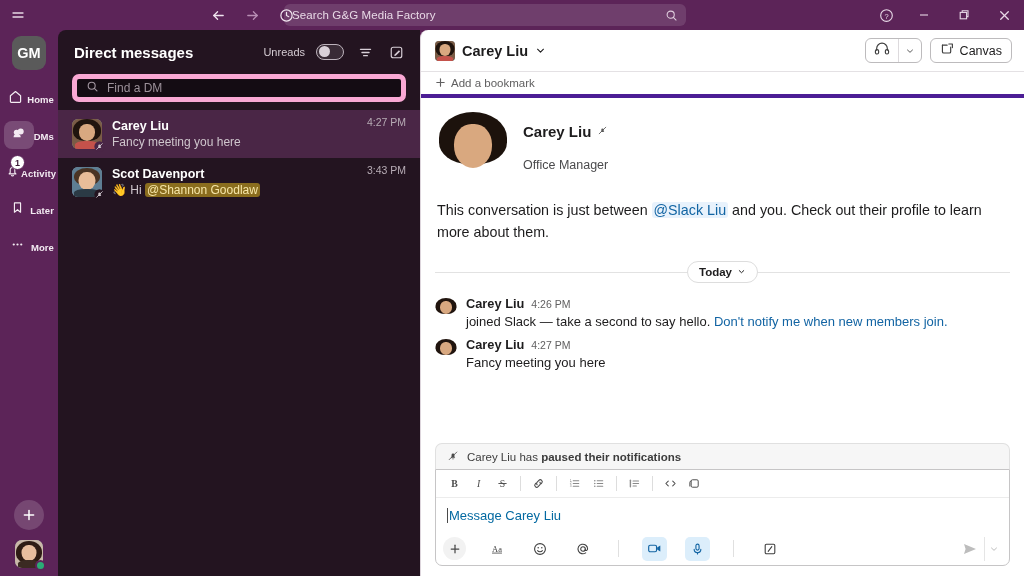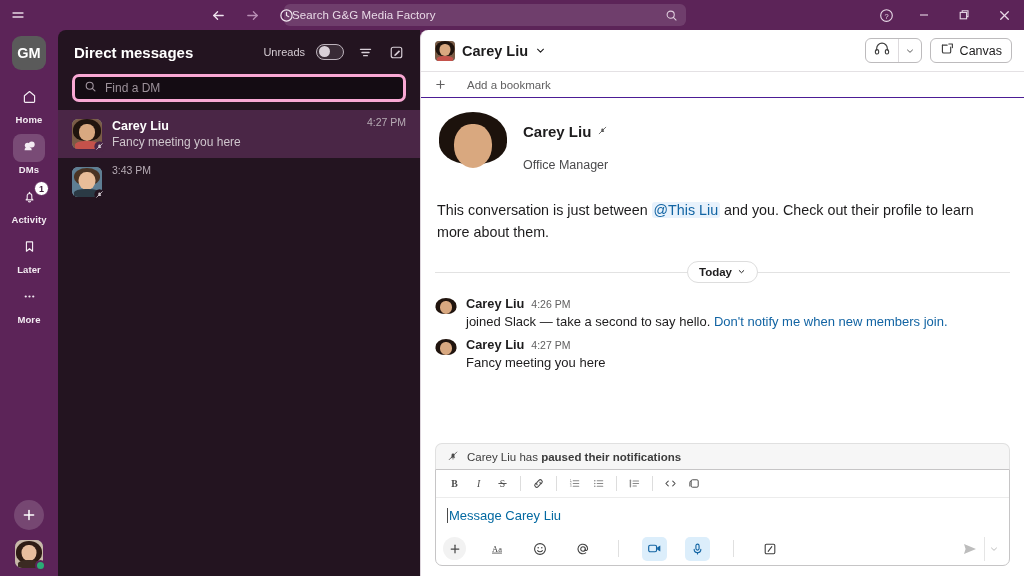--- a/index.html
+++ b/index.html
@@ -60,21 +60,21 @@
   .workspace-badge {
     width: 34px; height: 34px; border-radius: 9px;
     background: #5A5A5A;
     color: #fff; font-size: 14.5px; font-weight: 700;
     display: flex; align-items: center; justify-content: center;
     cursor: pointer;
     margin-bottom: 14px;
   }
   .rail-item {
     width: 50px; margin-bottom: 9px;
-    display: flex; flex-direction: column; align-items: center;
+    display: flex; flex-direction: row; align-items: center;
     cursor: pointer;
   }
   .rail-icon-wrap {
     width: 32px; height: 28px; border-radius: 8px;
     display: flex; align-items: center; justify-content: center;
     position: relative;
   }
   .rail-item.active .rail-icon-wrap { background: rgba(255,255,255,0.18); }
   .rail-label { color: #F3EBF2; font-size: 9.5px; margin-top: 2px; font-weight: 600; letter-spacing: .1px; }
   .rail-badge {
@@ -128,21 +128,21 @@
     position: absolute; left: 1.5px; top: 1.3px;
     width: 11px; height: 11px; border-radius: 50%;
     background: #D9D0D8;
   }
   .icon-btn { width: 20px; height: 20px; display: flex; align-items: center; justify-content: center; cursor: pointer; }
 
   .dm-search {
     margin: 0 14px 8px 14px;
     height: 28px; border-radius: 7px;
     background: #140C13;
-    border: 3px solid #f9a8d4;
+    border: 5px solid #f9a8d4;
     display: flex; align-items: center; padding: 0 9px; gap: 8px;
     cursor: text;
   }
   .dm-search-ph { color: #9E93 9C; color: #9C919A; font-size: 12px; }
 
   .dm-list { flex: 1 1 auto; overflow: hidden; }
   .dm-row {
     height: 48px; display: flex; align-items: center;
     padding: 0 14px 0 14px; gap: 10px;
     cursor: pointer; position: relative;
@@ -193,23 +193,23 @@
   .huddle-caret { padding: 0 6px; display: flex; align-items: center; cursor: pointer; height: 100%; border-left: 1px solid #DDDADD; }
   .canvas-btn {
     display: flex; align-items: center; gap: 5px;
     border: 1px solid #BDBBBD; border-radius: 6px; height: 25px;
     padding: 1px 9px; cursor: pointer;
   }
   .canvas-label { font-size: 12.5px; color: #1D1C1D; }
 
   .bookmark-bar {
     height: 26px; flex: 0 0 26px;
-    display: flex; align-items: center; gap: 21px;
+    display: flex; align-items: center; gap: 5px;
     padding: 0 14px;
-    border-bottom: 1px solid #4c1d95;
+    border-bottom: 4px solid #4c1d95;
     cursor: pointer;
   }
   .bookmark-label { font-size: 11.5px; color: #616061; }
 
   .msgs { flex: 1 1 auto; overflow: hidden; padding: 14px 0 0 0; min-height: 0; }
 
   .intro { padding: 0 22px 0 16px; }
   .intro-top { display: flex; gap: 14px; align-items: flex-start; }
   .intro-avatar { width: 72px; height: 72px; border-radius: 5px; overflow: hidden; flex: 0 0 72px; }
   .intro-meta { padding-top: 10px; }
@@ -552,20 +552,24 @@
               <div class="body" style="width:26px;height:8px;background:#2B3A45"></div>
             </div>
             <div class="dm-status-badge">
               <svg width="11" height="11" viewBox="0 0 12 12">
                   <circle cx="6" cy="6" r="5.6" fill="#231420"></circle>
                   <path d="M4 7.6 h4 l-0.7 -0.9 V5 a1.3 1.3 0 0 0 -2.6 0 v1.7 Z" fill="#CFC6CD"></path>
                   <line x1="2.6" y1="9.4" x2="9.4" y2="2.6" stroke="#CFC6CD" stroke-width="0.9"></line>
                 </svg>
             </div>
           </div>
+          <div class="dm-text">
+            <div class="dm-name">Scot Davenport</div>
+            <div class="dm-preview"><span>👋</span> <span>Hi </span><span class="mention-chip">@Shannon Goodlaw</span></div>
+          </div>
           <span class="dm-time">3:43 PM</span>
         </div>
 
       </div>
     </div>
 
     <div class="main">
 
       <div class="ch-header">
         <div class="ch-title-group">
@@ -649,21 +653,21 @@
                       <path d="M4 7.6 h4 l-0.7 -0.9 V5 a1.3 1.3 0 0 0 -2.6 0 v1.7 Z" fill="#5B5B5B"></path>
                       <line x1="2.4" y1="9.6" x2="9.6" y2="2.4" stroke="#5B5B5B" stroke-width="0.95" stroke-linecap="round"></line>
                     </svg>
                 </span>
               </div>
               <div class="intro-role">Office Manager</div>
             </div>
           </div>
 
           <div class="intro-body">
-            <span>This conversation is just between </span><span class="mention-link">@This Liu</span><span> and you. Check out their profile to learn more about them.</span>
+            <span>This conversation is just between </span><span class="mention-link">@Slack Liu</span><span> and you. Check out their profile to learn more about them.</span>
           </div>
 
         </div>
 
         <div class="day-divider">
           <div class="day-pill">
             <span>Today</span>
             <span>
               <svg width="9" height="9" viewBox="0 0 12 12">
                   <polyline points="3,4.8 6,7.6 9,4.8" stroke="#1D1C1D" stroke-width="1.3" fill="none" stroke-linecap="round" stroke-linejoin="round"></polyline>

